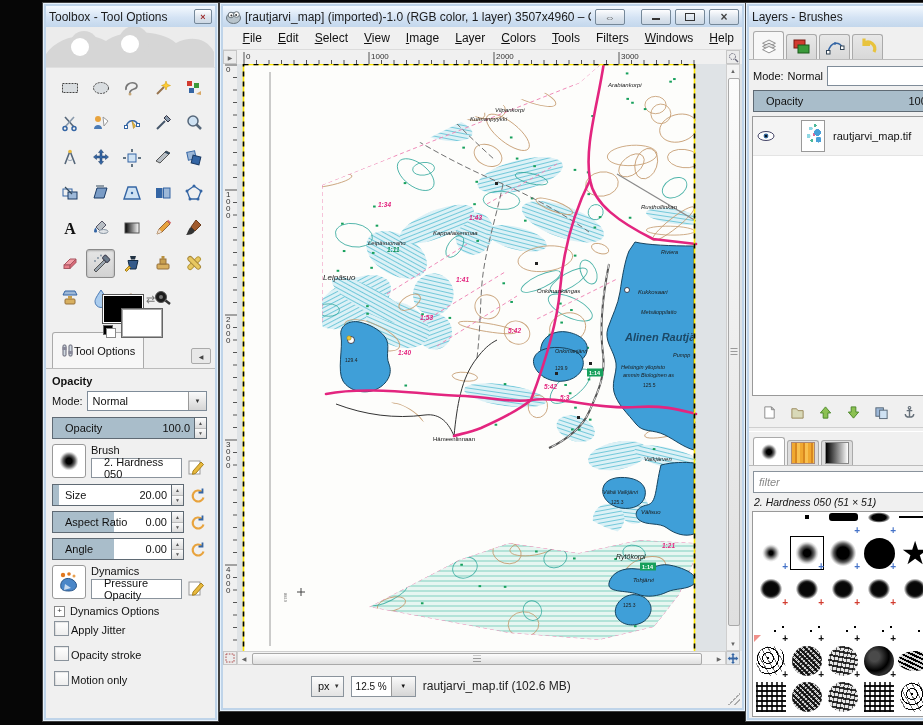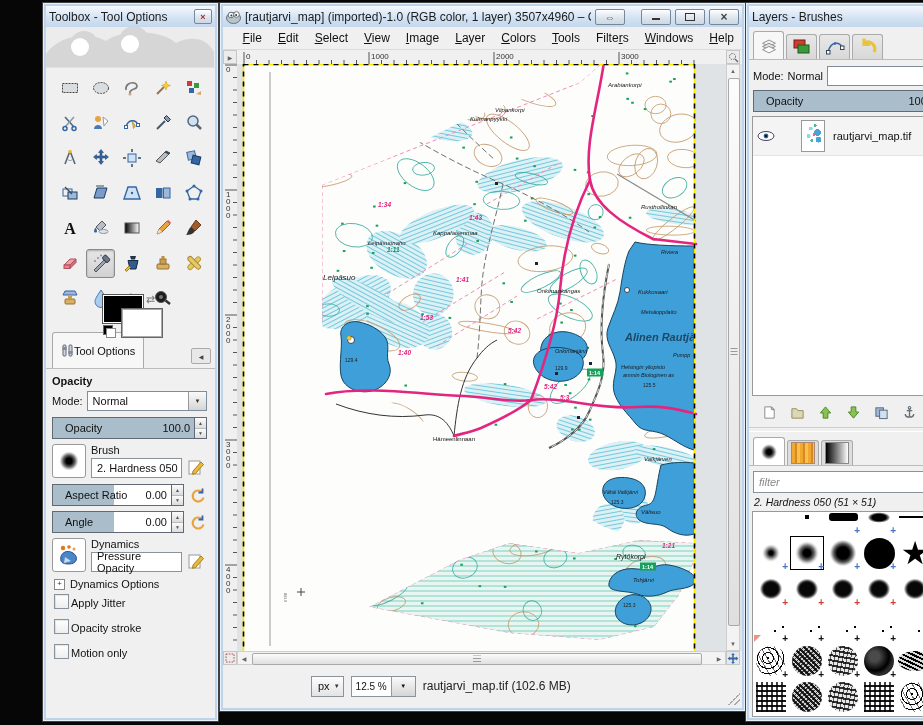--- a/index.html
+++ b/index.html
@@ -41,21 +41,21 @@
 .ss .vl{margin-left:auto;padding-right:4px;}
 .spincol{width:12px;height:22px;display:flex;flex-direction:column;border:1px solid #5f6a74;border-left:none;box-sizing:border-box;}
 .spincol div{flex:1;background:linear-gradient(#fbfbfb,#dcdcdc);display:flex;align-items:center;justify-content:center;font-size:5px;color:#555;border-bottom:1px solid #bbb;}
 .spincol div:last-child{border-bottom:none;}
 .reset-btn{width:20px;height:20px;margin-left:3px;display:flex;align-items:center;justify-content:center;}
 .brush-row{display:flex;margin-bottom:6px;}
 .thumb-btn{width:32px;height:32px;border:1px solid #999;border-radius:3px;background:#fff;display:flex;align-items:center;justify-content:center;position:relative;}
 .soft-dot{width:24px;height:24px;background:radial-gradient(closest-side,#000 25%,rgba(0,0,0,.6) 50%,rgba(0,0,0,.15) 70%,transparent 80%);}
 .brush-col{flex:1;margin-left:5px;}
 .brush-col .cap{font-size:11px;margin-bottom:2px;}
-.field{height:20px;border:1px solid #8a939c;background:#fff;display:flex;align-items:center;padding-left:5px;box-sizing:border-box;}
+.field{height:20px;border:1px solid #8a939c;background:#fff;display:flex;align-items:center;padding-left:12px;box-sizing:border-box;}
 .edit-btn{width:22px;height:22px;margin-left:3px;align-self:flex-end;display:flex;align-items:center;justify-content:center;}
 .expander{display:flex;align-items:center;gap:5px;margin:6px 0 4px 2px;}
 .expbox{width:9px;height:9px;border:1px solid #888;background:#fff;display:flex;align-items:center;justify-content:center;font-size:8px;line-height:8px;color:#333;}
 .cbrow{display:flex;align-items:flex-end;gap:2px;margin:0 0 10px 2px;}
 .cb{width:13px;height:13px;border:1px solid #8a939c;background:linear-gradient(#fff,#eee);box-shadow:inset 1px 1px 1px rgba(0,0,0,.1);}
 
 .menubar{display:flex;align-items:center;height:22px;background:#f0f0f0;border-bottom:1px solid #dcdcdc;padding-left:4px;justify-content:flex-end;}
 .menu-item{padding:3px 8px;font-size:12px;}
 #canvas-area{position:relative;height:615px;background:#f0f0f0;}
 .corner{position:absolute;width:14px;height:14px;background:#ececec;border:1px solid #c6c6c6;box-sizing:border-box;display:flex;align-items:center;justify-content:center;font-size:6px;color:#666;}
@@ -430,20 +430,37 @@
               </div>
           </div>
           <div class="edit-btn">
             <svg width="18" height="18" viewBox="0 0 18 18">
                 <rect x="2" y="3" width="11" height="13" fill="#fff" stroke="#999"></rect>
                 <path d="M6 13 L14 4 l2.5 2.5 -8 9 -3 .8 z" fill="#e8b93d" stroke="#a8811a"></path>
               </svg>
           </div>
         </div>
         <div id="to-sliders">
+            <div class="ssrow">
+              <div class="ss">
+                <div class="fill" style="width:5%"></div>
+                <span class="lb">Size</span>
+                <span class="vl">20.00</span>
+              </div>
+              <div class="spincol">
+                <div>▲</div>
+                <div>▼</div>
+              </div>
+              <div class="reset-btn">
+                <svg width="17" height="17" viewBox="0 0 17 17">
+                  <path d="M13 5 a5.5 5.5 0 1 0 1.5 5.5" fill="none" stroke="#e8a33d" stroke-width="2.2"></path>
+                  <path d="M13.5 1.5 v4 h-4" fill="none" stroke="#3465a4" stroke-width="1.8"></path>
+                </svg>
+              </div>
+            </div>
             <div class="ssrow">
               <div class="ss">
                 <div class="fill" style="width:52%"></div>
                 <span class="lb">Aspect Ratio</span>
                 <span class="vl">0.00</span>
               </div>
               <div class="spincol">
                 <div>▲</div>
                 <div>▼</div>
               </div>

